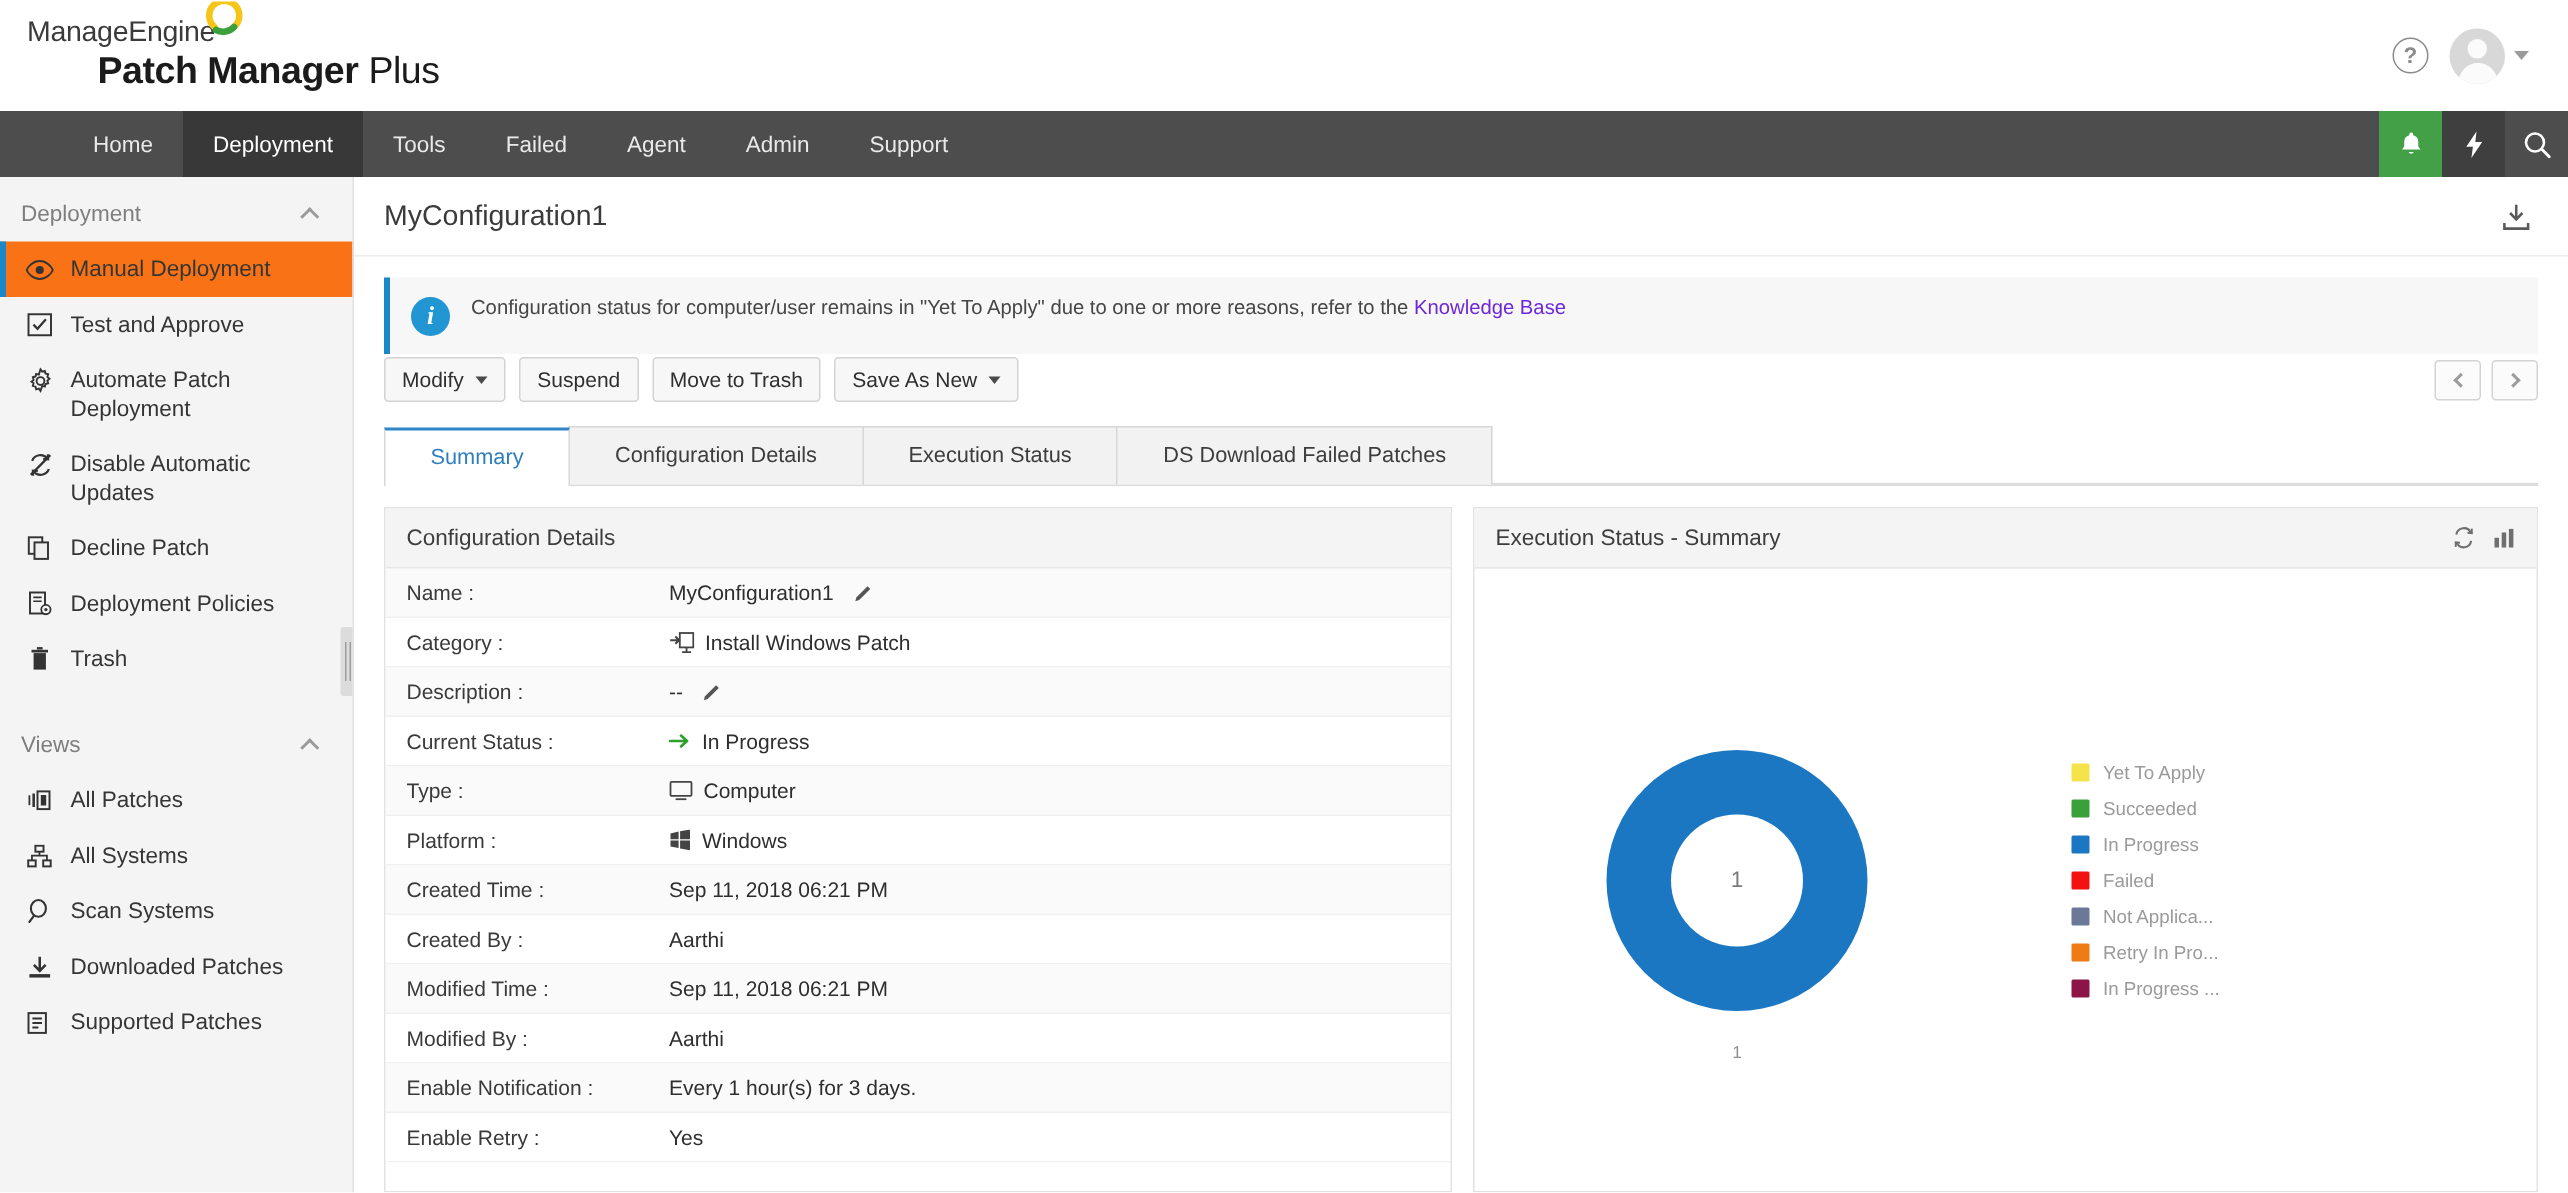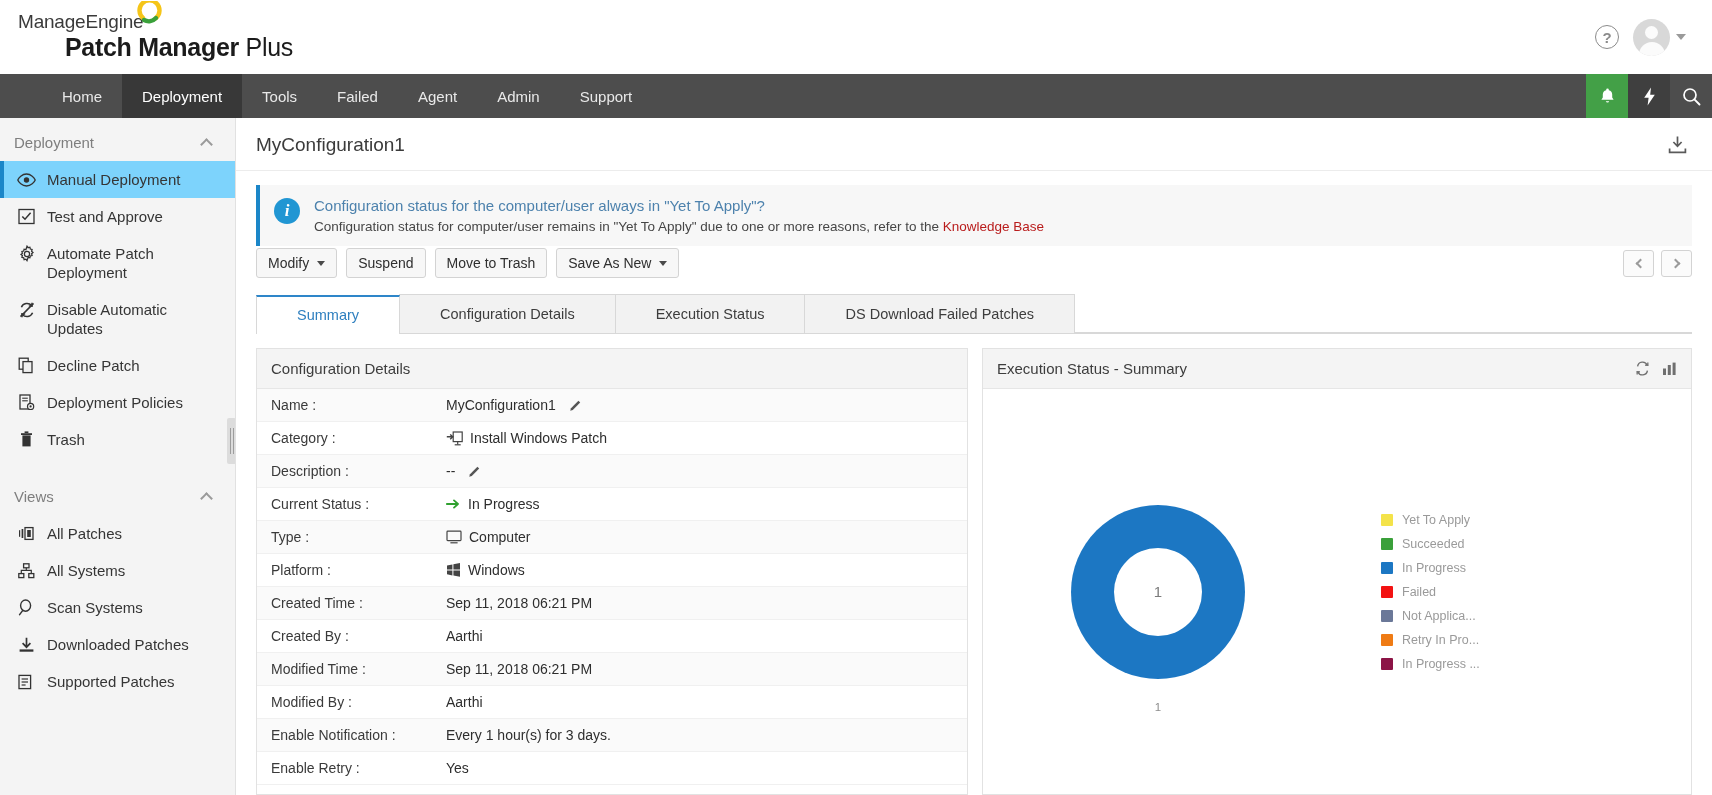--- a/index.html
+++ b/index.html
@@ -92,21 +92,21 @@
   }
   .chev-up {
     width: 9px; height: 9px; border-left:2px solid #9a9a9a; border-top:2px solid #9a9a9a;
     transform: rotate(45deg); margin-right:6px; margin-top: 4px;
   }
   .side-item {
     display:flex; align-items:flex-start; gap: 11px;
     padding: 9px 14px 9px 17px; color:#353535; font-size:15px;
     cursor:pointer; line-height: 19px; position:relative;
   }
-  .side-item.active { background:#7dd3fc; }
+  .side-item.active { background:#f97316; }
   .side-item.active::before {
     content:""; position:absolute; left:0; top:0; bottom:0; width:4px; background:#1b86c8;
   }
   .side-ico { width:19px; min-width:19px; height:19px; display:flex; align-items:center; justify-content:center; margin-top:0px;}
   .side-label { flex:1; }
 
   .side-divider-space { height: 18px; }
 
   .sb-grip {
     position:absolute; right:-1px; top: 300px; width: 9px; height: 46px;
@@ -136,21 +136,21 @@
   }
   .notice-i {
     width: 26px; height:26px; border-radius:50%; background:#2196d3;
     color:#fff; font-size:17px; font-weight:700; font-style:italic;
     display:flex; align-items:center; justify-content:center;
     font-family:"Liberation Serif", serif; margin-top:2px; flex:0 0 26px;
   }
   .notice-body { padding-top: 1px; }
   .notice-title { color:#4d82ad; font-size:15px; margin-bottom: 5px; }
   .notice-text { color:#464646; font-size:13.5px; }
-  .notice-text a { color:#b91c1c; text-decoration:none; }
+  .notice-text a { color:#6d28d9; text-decoration:none; }
 
   .toolbar {
     display:flex; align-items:center; gap: 9px;
     margin: 2px 20px 0 20px; position:relative;
   }
   .btn {
     background:#f7f7f7; border:1px solid #d3d3d3; border-radius:3px;
     font-size:14px; color:#2f2f2f; padding: 6px 11px; cursor:pointer;
     display:flex; align-items:center; gap:7px; white-space:nowrap;
     font-family:"Liberation Sans", sans-serif;
@@ -171,21 +171,21 @@
   .pg-arrow.left { transform: rotate(-135deg); margin-left:3px; }
   .pg-arrow.right { transform: rotate(45deg); margin-right:3px; }
 
   
   .tabs {
     display:flex; margin: 16px 20px 0 20px; align-items:flex-end;
     border-bottom: 1px solid #d8d8d8;
   }
   .tab {
     border:1px solid #d8d8d8; border-bottom:none; background:#f2f2f2;
-    color:#3d3d3d; font-size:14.5px; padding: 11px 40px; cursor:pointer;
+    color:#3d3d3d; font-size:14.5px; padding: 11px 30px; cursor:pointer;
     margin-right:-1px; white-space:nowrap;
   }
   .tab.active {
     background:#ffffff; color:#2e7fbf; border-top:2px solid #2e86c9;
     position:relative; top:1px; padding-top:10px;
   }
   .tabs-filler { flex:1; border-bottom:1px solid #d8d8d8; }
 
   
   .panels {
@@ -468,21 +468,20 @@
           <svg width="21" height="20" viewBox="0 0 21 20">
             <path d="M10.5 1.5v9 M6.4 7 L10.5 11.3 L14.6 7" fill="none" stroke="#5a5a5a" stroke-width="1.7"></path>
             <path d="M2.6 13.6v3.8h15.8v-3.8" fill="none" stroke="#5a5a5a" stroke-width="1.7"></path>
           </svg>
         </div>
       </div>
 
       <div class="notice">
         <div class="notice-i">i</div>
         <div class="notice-body">
-          <div class="notice-title">Configuration status for the computer/user always in "Yet To Apply"?</div>
           <div class="notice-text">
             <span>Configuration status for computer/user remains in "Yet To Apply" due to one or more reasons, refer to the </span><a href="#">Knowledge Base</a>
           </div>
         </div>
       </div>
 
       <div class="toolbar">
         <div class="btn">
           <span>Modify</span>
           <span class="bcaret"></span>

